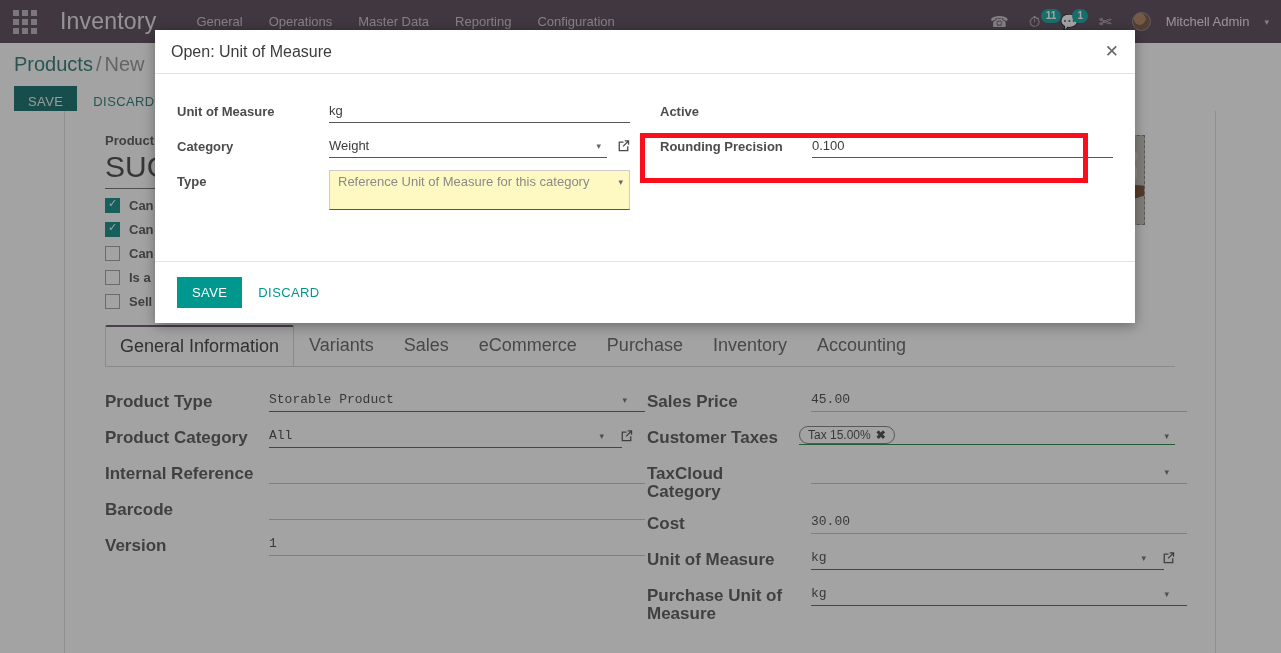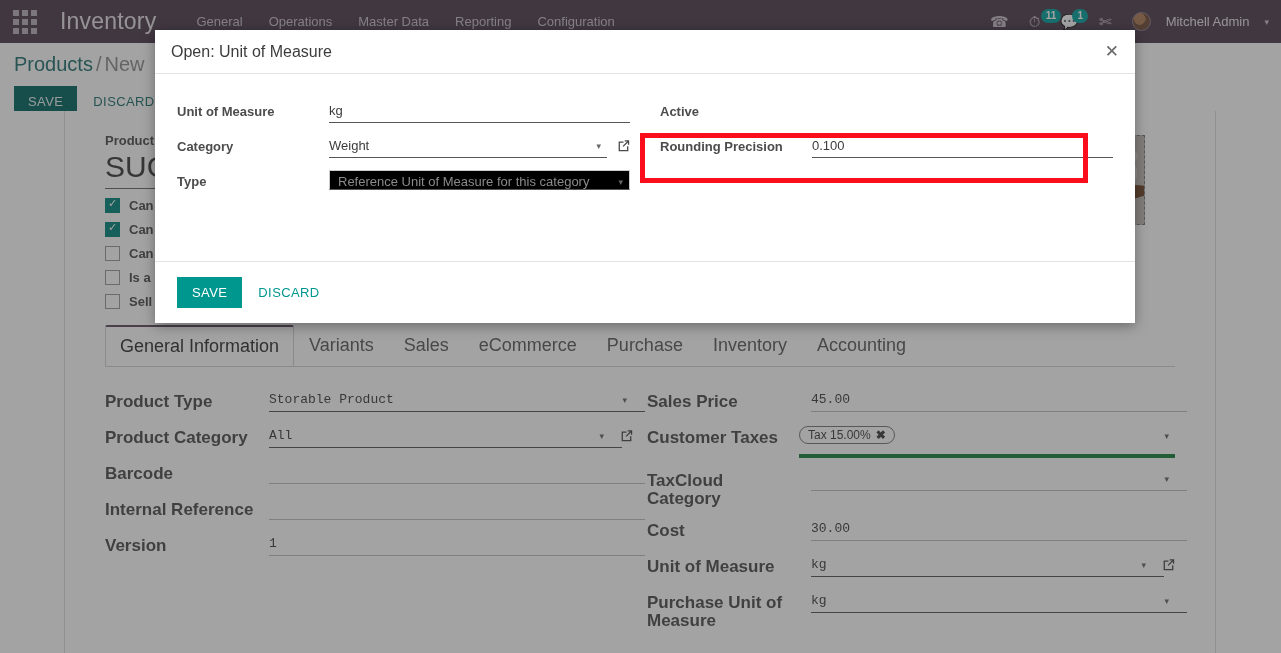--- a/index.html
+++ b/index.html
@@ -118,21 +118,21 @@
     margin-left: 12px;
   }
   .finput.strong { border-bottom: 1px solid #555; }
   .caret-sel { position: absolute; right: 6px; top: 6px; font-size: 9px; color: #666; }
   .ext-link { margin-left: 10px; color: #4a4a4a; padding-top: 3px; cursor: pointer; }
   .tag {
     display: inline-flex; align-items: center; gap: 5px; border: 1px solid #777;
     border-radius: 11px; padding: 1px 8px; font-size: 12px; color: #3c3c3c;
   }
   .tag .x { font-weight: bold; cursor: pointer; }
-  .tagfield { border-bottom: 4px solid #15803d; padding-bottom: 10px; position: relative; }
+  .tagfield { border-bottom: 1px solid #15803d; padding-bottom: 0; position: relative; }
 
   
   #overlay { position: absolute; inset: 0; background: rgba(51,51,51,.45); }
   .modal {
     position: absolute; left: 155px; top: 30px; width: 980px; height: 293px;
     background: #fff; box-shadow: 0 3px 12px rgba(0,0,0,.35);
     display: flex; flex-direction: column;
   }
   .modal-head {
     height: 44px; border-bottom: 1px solid #e3e3e3; display: flex; align-items: center;
@@ -147,22 +147,22 @@
   .mcol.right { margin-left: 30px; }
   .mrow { display: flex; align-items: flex-start; margin-bottom: 9px; min-height: 26px; }
   .mlabel { width: 152px; font-size: 13px; font-weight: bold; color: #4c4c4c; padding-top: 4px; }
   .mval { flex: 1; position: relative; }
   .minput {
     width: 100%; border: none; border-bottom: 1px solid #555; background: transparent;
     font-size: 13px; color: #3c3c3c; padding: 3px 0 4px 0; outline: none;
     font-family: "Liberation Sans", sans-serif;
   }
   .mselect-box {
-    border: 1px solid #ccc; border-bottom: 1px solid #555; background: #000000;
-    padding: 3px 22px 0 8px; font-size: 13px; color: #8a8a8a; position: relative;
+    border: 1px solid #ccc; border-bottom: 1px solid #555; background: #fef9c3;
+    padding: 3px 22px 20px 8px; font-size: 13px; color: #8a8a8a; position: relative;
   }
   .mcheck { width: 14px; height: 14px; background: #00847d; position: relative; margin-top: 4px; }
   .mcheck::after { content: "✓"; position: absolute; left: 2px; top: -2px; font-size: 11px; color: #fff; }
   .modal-foot {
     height: 62px; border-top: 1px solid #e3e3e3; display: flex; align-items: center;
     padding-left: 22px; gap: 6px;
   }
   .m-save { background: #00978f; color: #fff; border: none; font-size: 13px; padding: 8px 15px; letter-spacing: .4px; cursor: pointer; }
   .m-discard { background: none; border: none; color: #00978f; font-size: 13px; padding: 8px 10px; letter-spacing: .4px; cursor: pointer; }
 
@@ -285,27 +285,27 @@
                   <span class="caret-sel">▾</span>
                 </div>
                 <span class="ext-link">
                   <svg width="13" height="13" viewBox="0 0 16 16">
                       <path d="M2 3h6v1.6H3.6v8.8h8.8V9H14v6H2z" fill="#4a4a4a"></path>
                       <path d="M9.5 1.5H15V7h-1.6V4.3L8.1 9.6 7 8.5l5.3-5.3H9.5z" fill="#4a4a4a"></path>
                     </svg>
                 </span>
               </div>
               <div class="frow">
+                <div class="flabel">Internal Reference</div>
+                <div class="fval">
+                  <input class="finput" value="" style="">
+                </div>
+              </div>
+              <div class="frow">
                 <div class="flabel">Barcode</div>
-                <div class="fval">
-                  <input class="finput" value="" style="">
-                </div>
-              </div>
-              <div class="frow">
-                <div class="flabel">Internal Reference</div>
                 <div class="fval">
                   <input class="finput" value="" style="">
                 </div>
               </div>
               <div class="frow">
                 <div class="flabel">Version</div>
                 <div class="fval">
                   <input class="finput" value="1" style="">
                 </div>
               </div>

